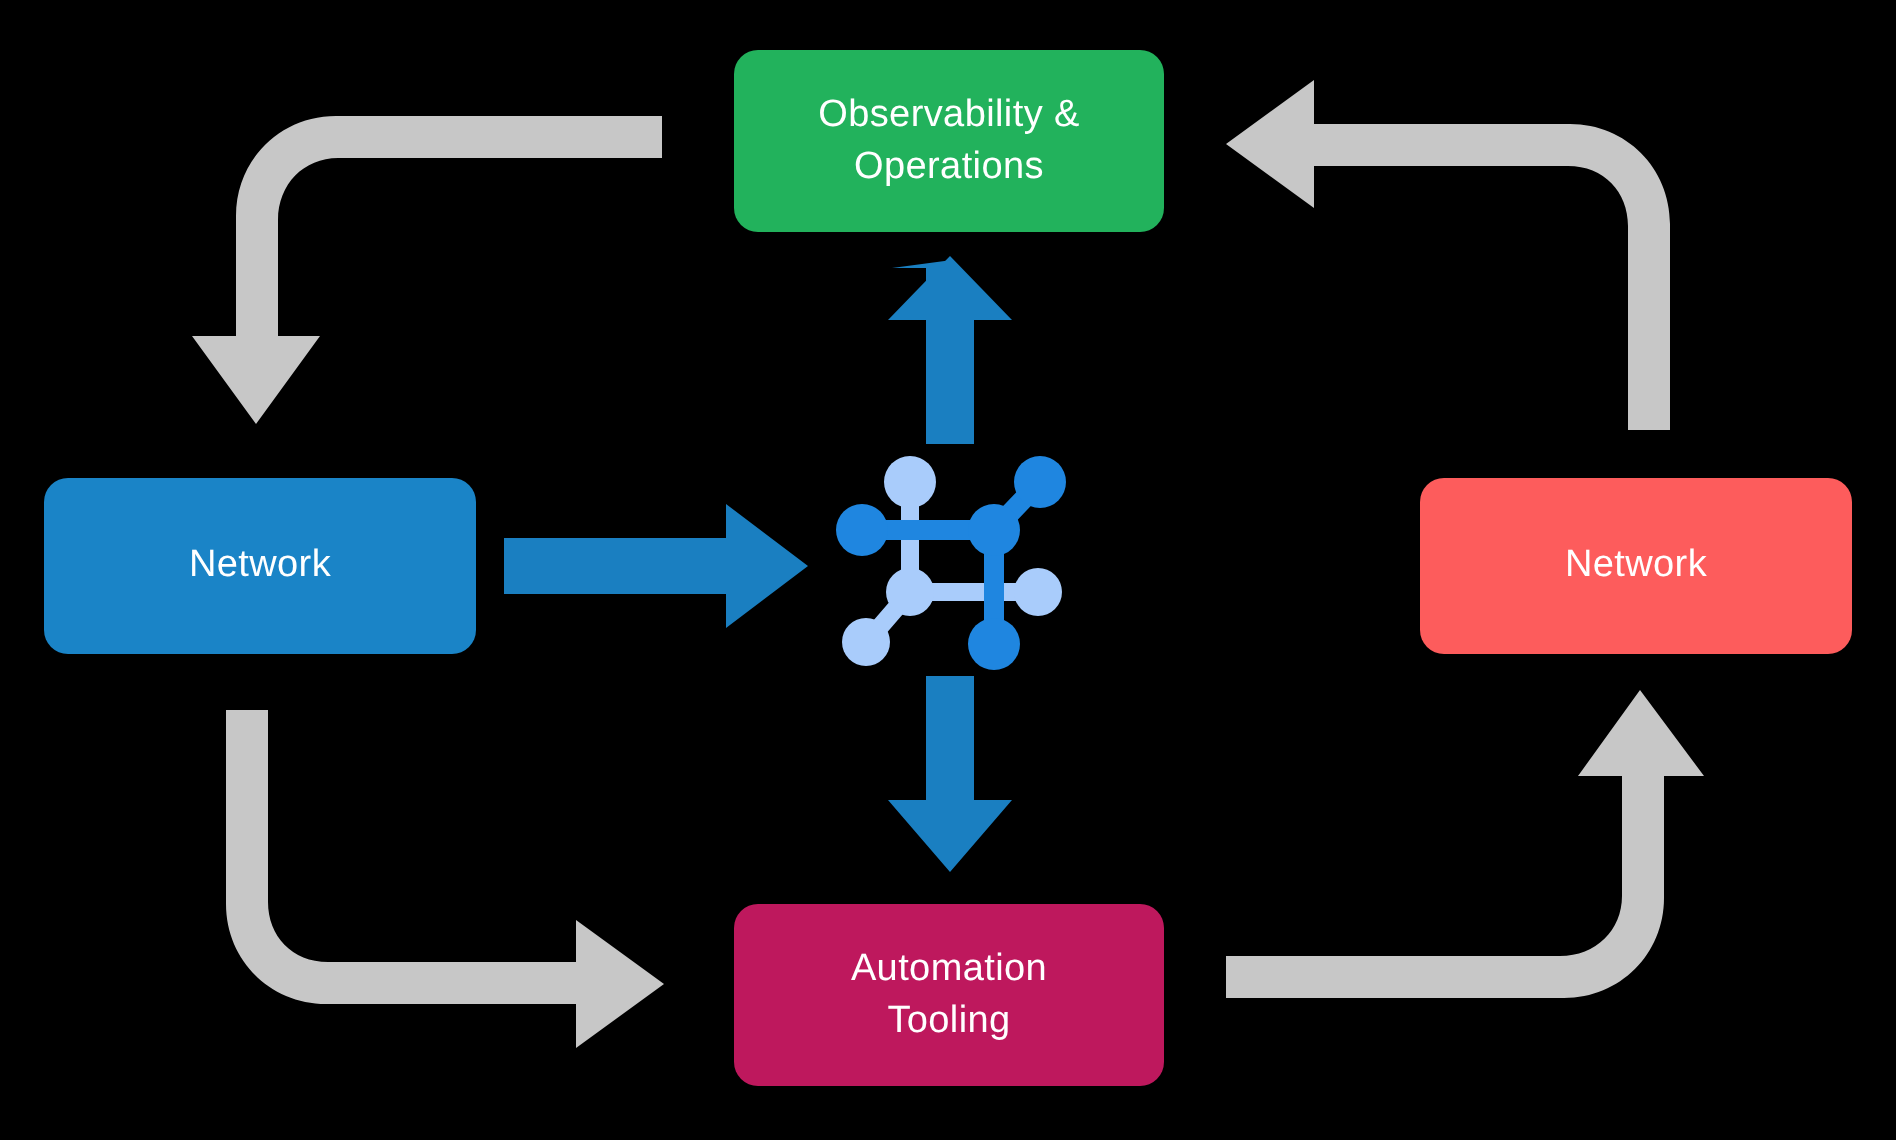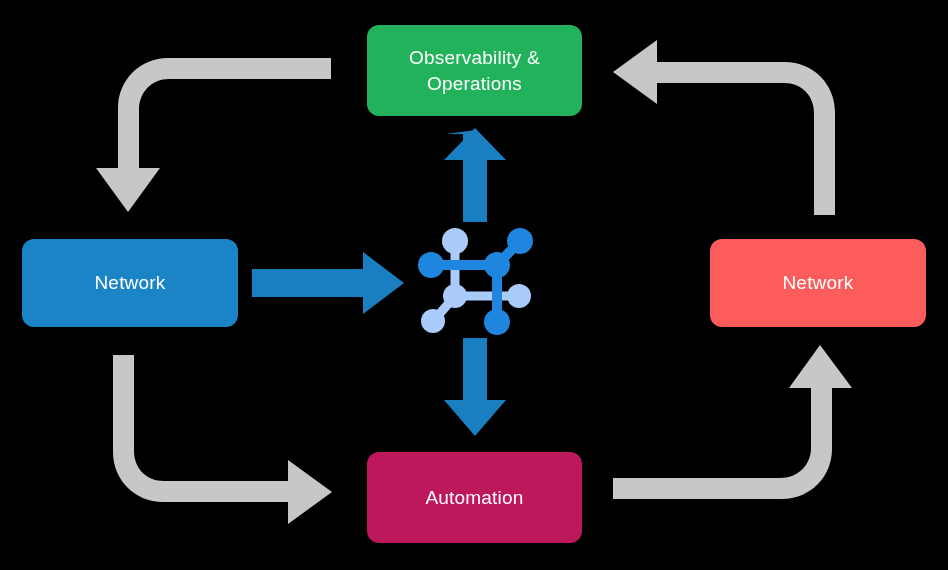--- a/index.html
+++ b/index.html
@@ -107,16 +107,17 @@
 
   <div class="node" id="box-network-infrastructure" style="background: rgb(253, 92, 92);">
     <span>
       <span>Network</span>
     </span>
   </div>
 
   <div class="node" id="box-automation-tooling" style="background: #be185d;">
     <span>
       <span>Automation</span>
+      <span>Tooling</span>
     </span>
   </div>
 
 </div>
 
 </body></html>

